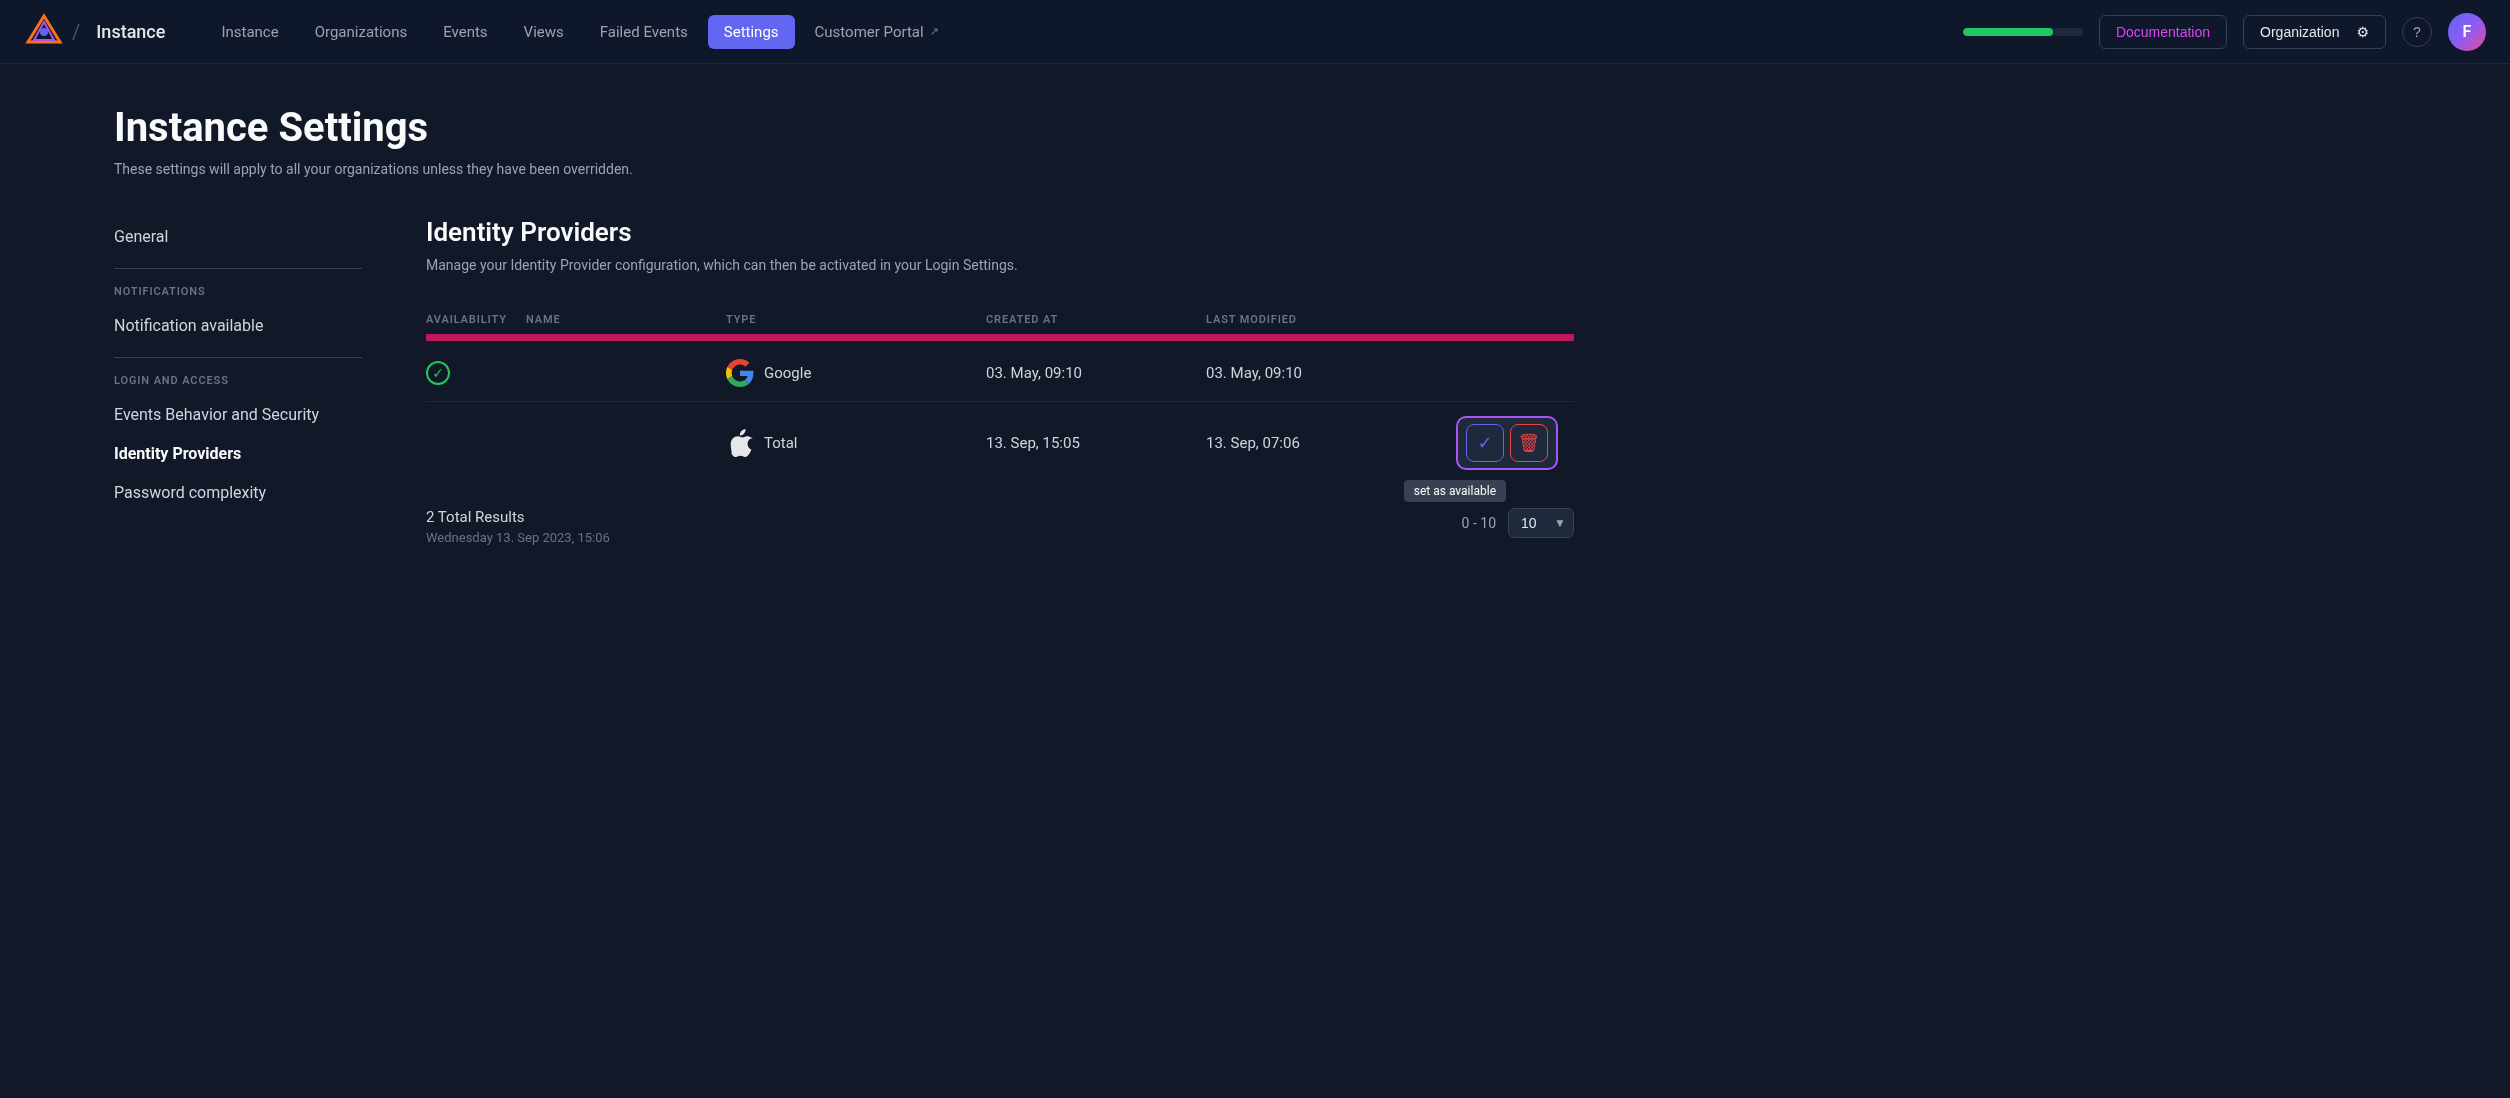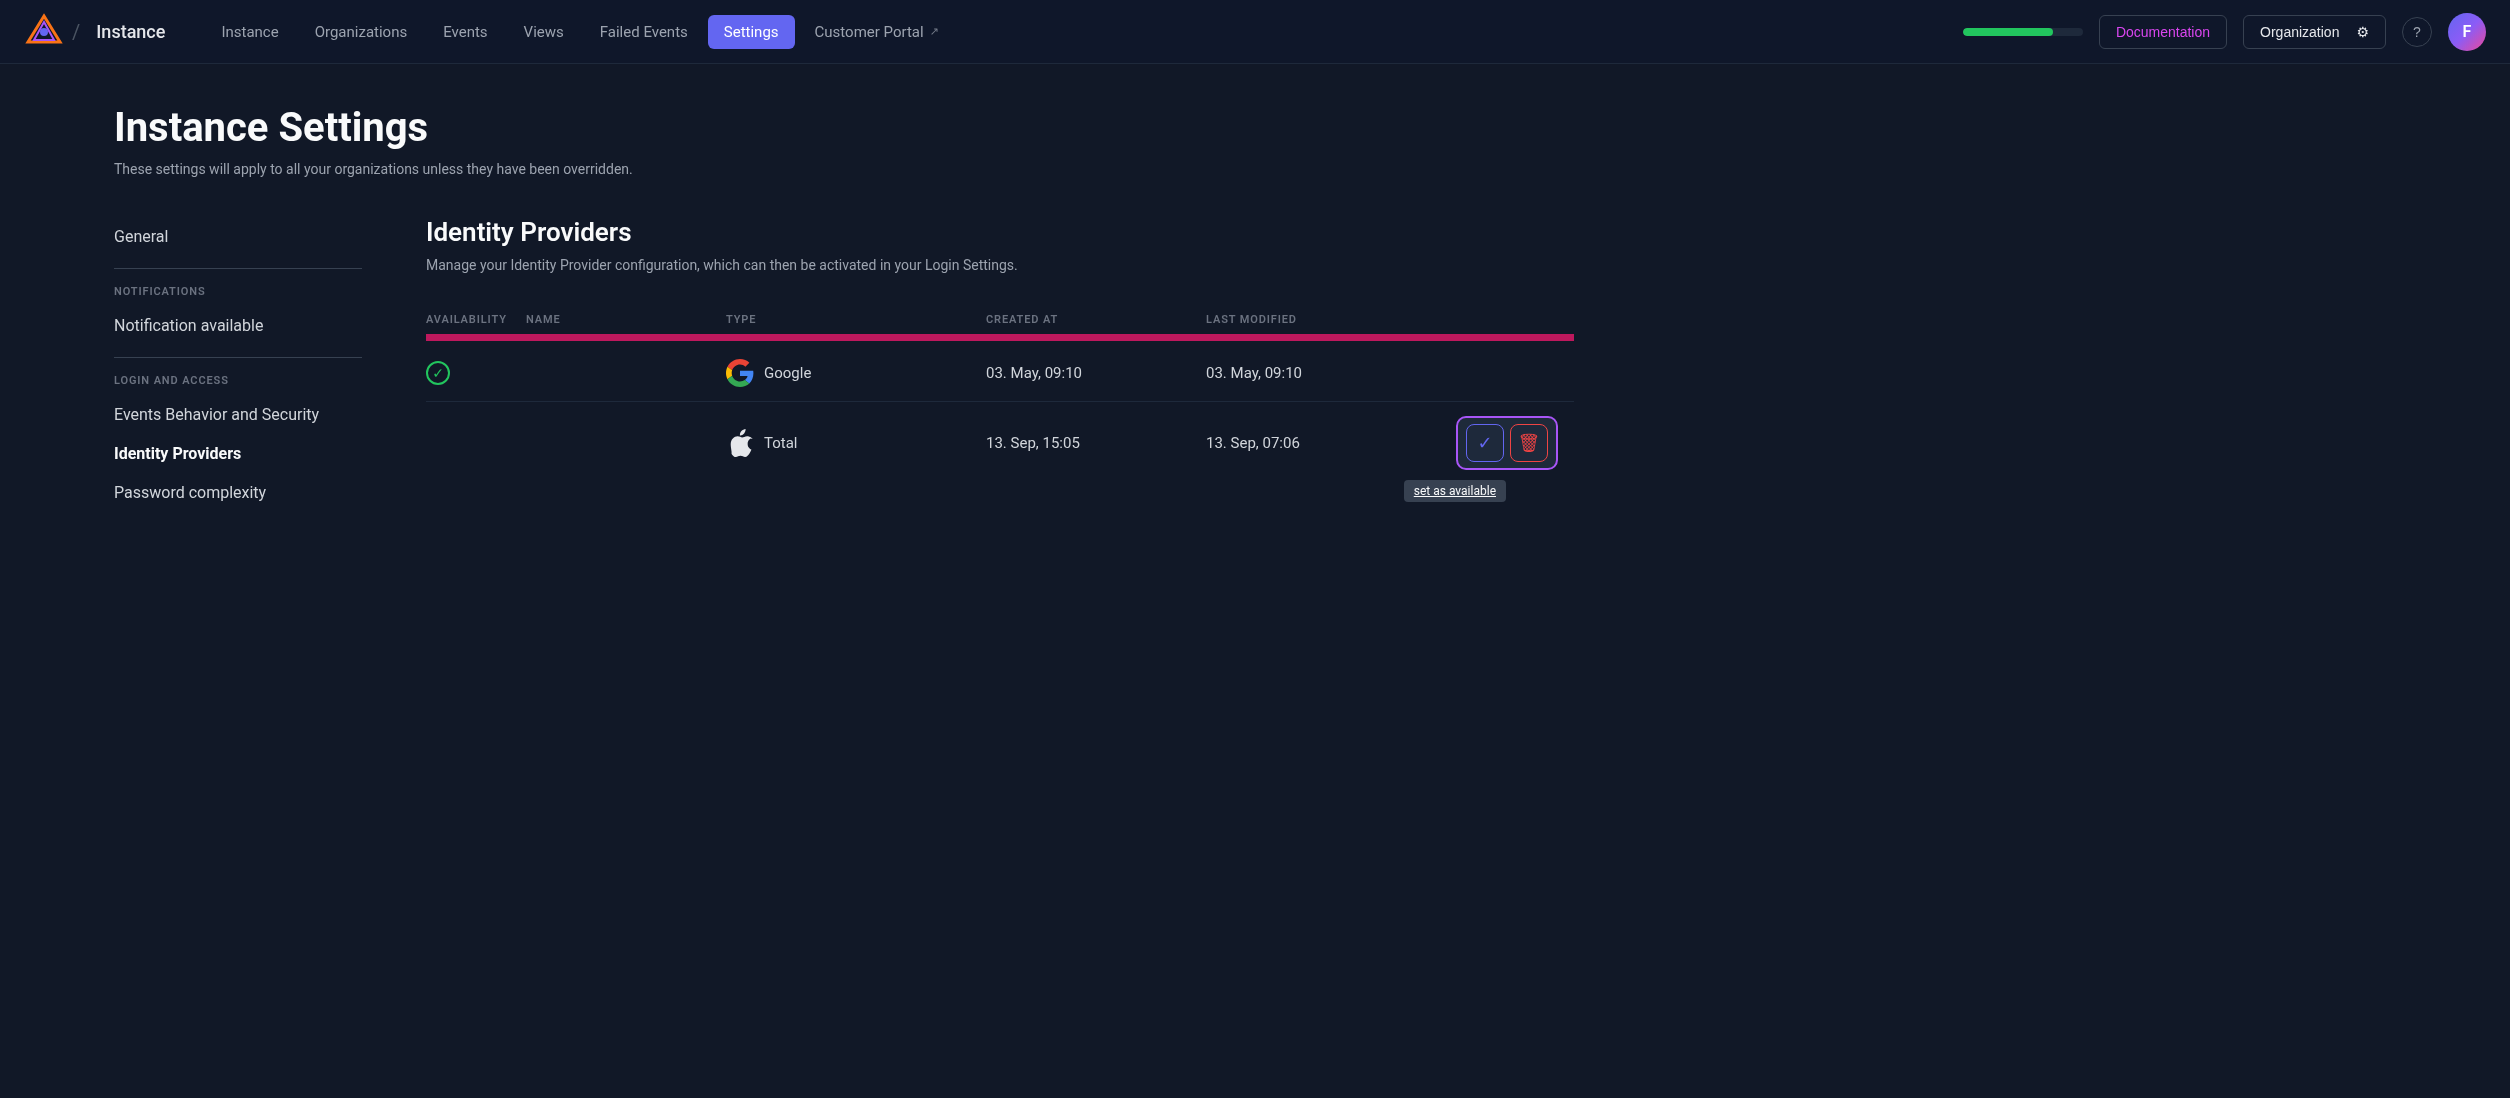--- a/index.html
+++ b/index.html
@@ -287,21 +287,20 @@
       position: absolute;
       bottom: -34px;
       right: 50px;
       background: #374151;
       color: #f9fafb;
       font-size: 12px;
       padding: 4px 10px;
       border-radius: 4px;
       white-space: nowrap;
       z-index: 10;
-      text-decoration: underline;
     }
 
     
     .avail-check {
       width: 24px;
       height: 24px;
       border-radius: 50%;
       border: 2px solid #22c55e;
       display: flex;
       align-items: center;
@@ -499,15 +498,33 @@
               </button>
               <button class="action-btn delete-btn" style="margin-left:6px">
                 <span>🗑</span>
               </button>
               <div class="set-available-tooltip">set as available</div>
             </div>
           </div>
         </div>
       </div>
 
+      <div class="table-footer">
+        <div>
+          <div class="total-results">2 Total Results</div>
+          <div class="total-results-date">Wednesday 13. Sep 2023, 15:06</div>
+        </div>
+        <div class="pagination-wrap">
+          <span class="pagination-range">0 - 10</span>
+          <div class="pagination-select-wrap">
+            <select class="pagination-select">
+              <option>10</option>
+              <option>25</option>
+              <option>50</option>
+              <option>100</option>
+            </select>
+            <span class="select-arrow">▼</span>
+          </div>
+        </div>
+      </div>
     </main>
   </div>
 </div>
 
 </body></html>

